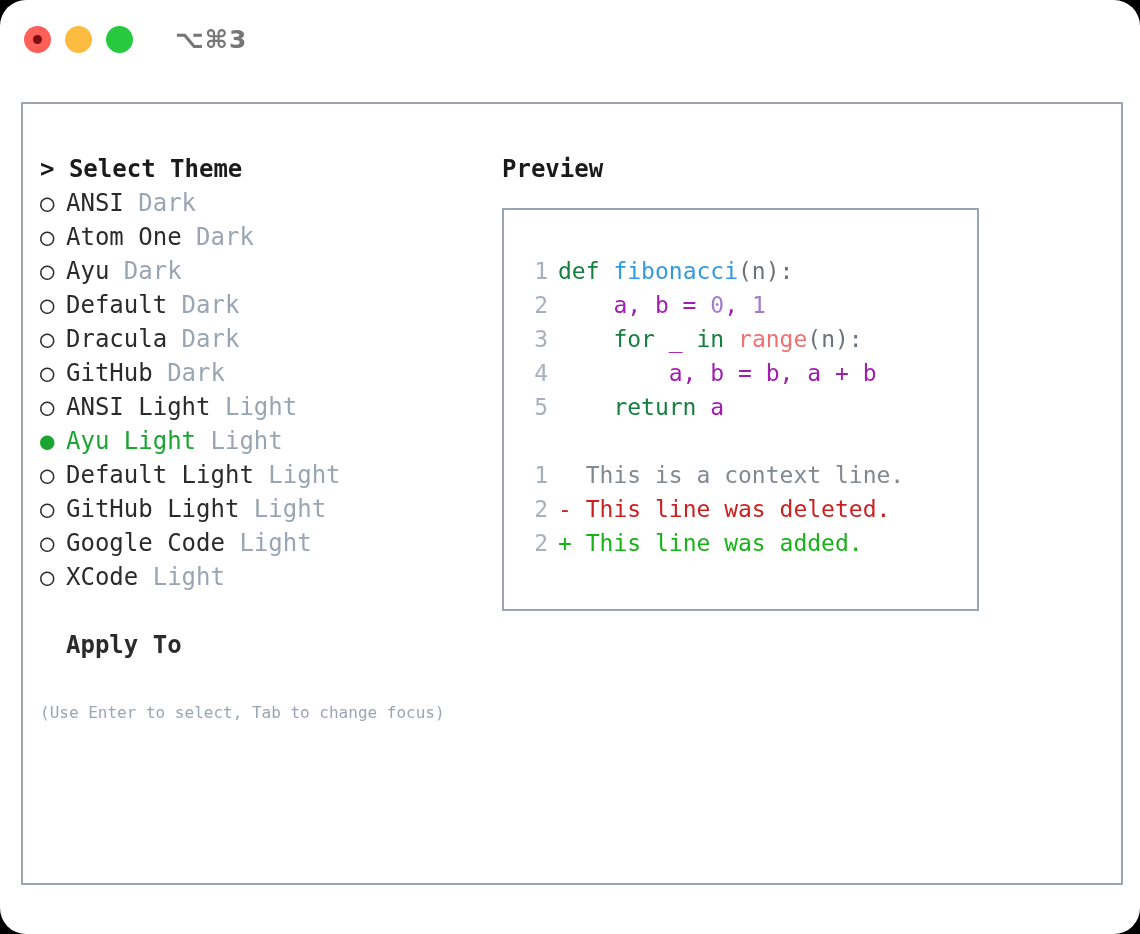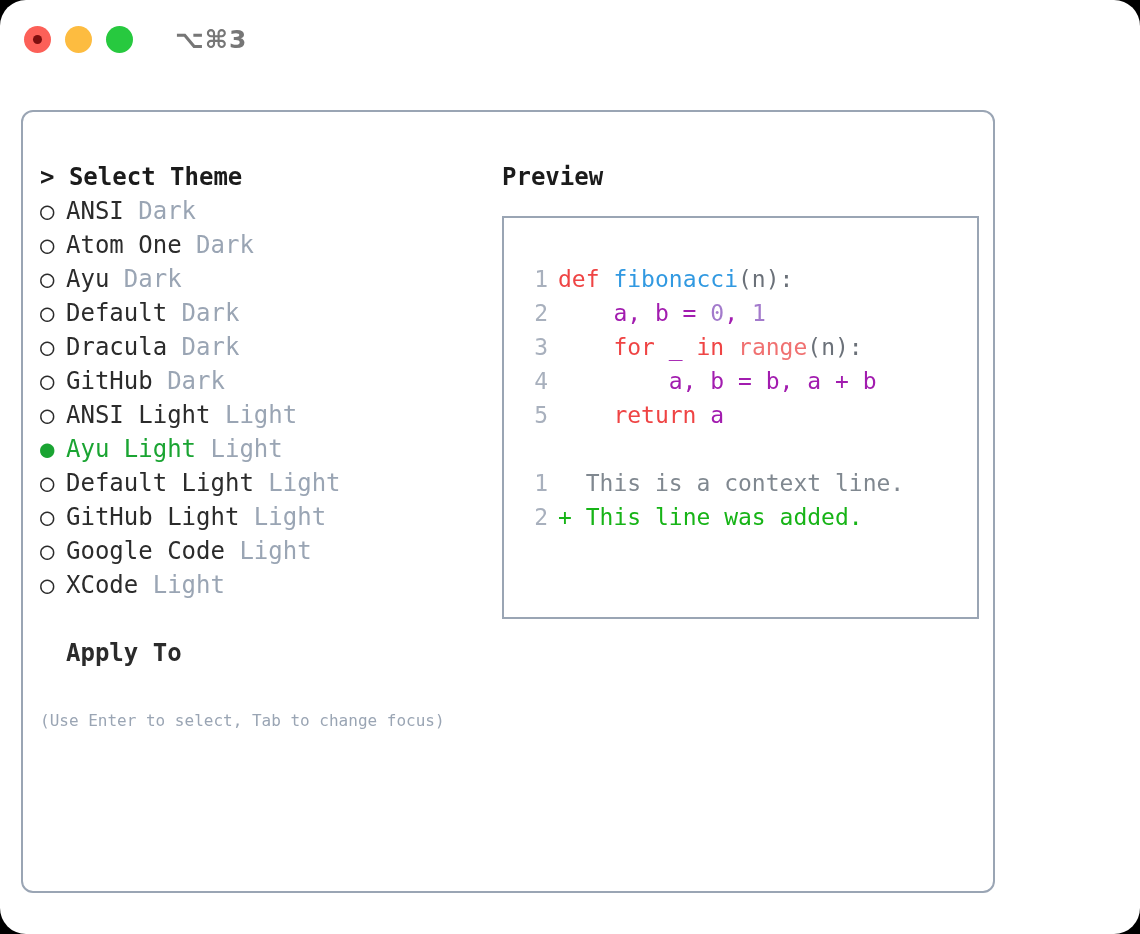--- a/index.html
+++ b/index.html
@@ -60,25 +60,25 @@
     font-size: 25px;
     font-weight: 700;
     color: #767676;
     letter-spacing: 1px;
   }
 
   
   .panel {
     position: absolute;
     left: 21px;
-    top: 110px;
-    width: 974px;
+    top: 102px;
+    width: 1102px;
     height: 783px;
     border: 2px solid #9aa5b4;
-    border-radius: 12px;
+    border-radius: 1px;
     box-sizing: border-box;
     background: #ffffff;
   }
 
   .col-left {
     position: absolute;
     left: 17px;
     top: 48px;
     width: 460px;
   }
@@ -154,21 +154,21 @@
     line-height: 34px;
     white-space: pre;
   }
   .ln {
     color: #a8b0bd;
     display: inline-block;
     width: 26px;
     text-align: right;
     margin-right: 10px;
   }
-  .tok-kw     { color: #ef4444; }
+  .tok-kw     { color: #15803d; }
   .tok-fn     { color: #3199e1; }
   .tok-punct  { color: #6b7179; }
   .tok-num    { color: #a37acc; }
   .tok-builtin{ color: #f07171; }
   .tok-var    { color: #a21caf; }
   .diff-ctx   { color: #808890; }
   .diff-del   { color: #cc1f1f; }
   .diff-add   { color: #17b417; }
   .code-gap   { height: 34px; }
 </style>
@@ -224,19 +224,20 @@
         <div id="code-sample">
             <div class="code-line mono"><span class="ln">1</span><span class="tok-kw">def </span><span class="tok-fn">fibonacci</span><span class="tok-punct">(n):</span></div>
             <div class="code-line mono"><span class="ln">2</span><span class="tok-var">    a, b = </span><span class="tok-num">0</span><span class="tok-var">, </span><span class="tok-num">1</span></div>
             <div class="code-line mono"><span class="ln">3</span><span class="tok-kw">    for </span><span class="tok-var">_ </span><span class="tok-kw">in </span><span class="tok-builtin">range</span><span class="tok-punct">(n):</span></div>
             <div class="code-line mono"><span class="ln">4</span><span class="tok-var">        a, b = b, a + b</span></div>
             <div class="code-line mono"><span class="ln">5</span><span class="tok-kw">    return </span><span class="tok-var">a</span></div>
           </div>
         <div class="code-gap"></div>
         <div id="diff-sample">
             <div class="code-line mono"><span class="ln">1</span><span class="diff-ctx">  </span><span class="diff-ctx">This is a context line.</span></div>
+            <div class="code-line mono"><span class="ln">2</span><span class="diff-del">- </span><span class="diff-del">This line was deleted.</span></div>
             <div class="code-line mono"><span class="ln">2</span><span class="diff-add">+ </span><span class="diff-add">This line was added.</span></div>
           </div>
       </div>
     </div>
 
   </div>
 </div>
 
 </body></html>

